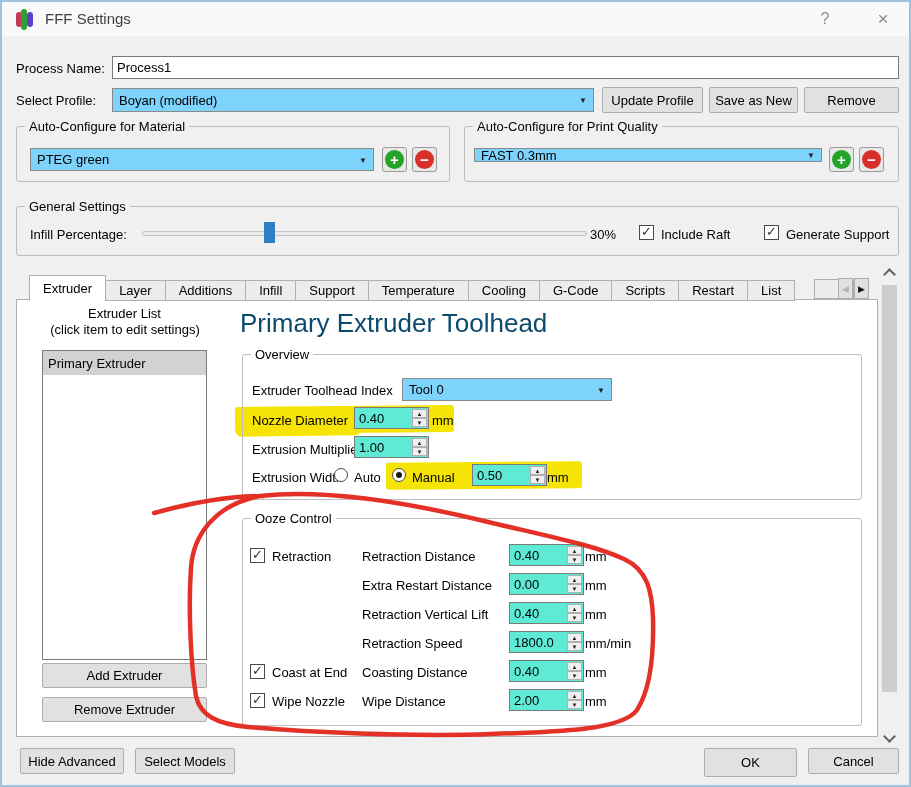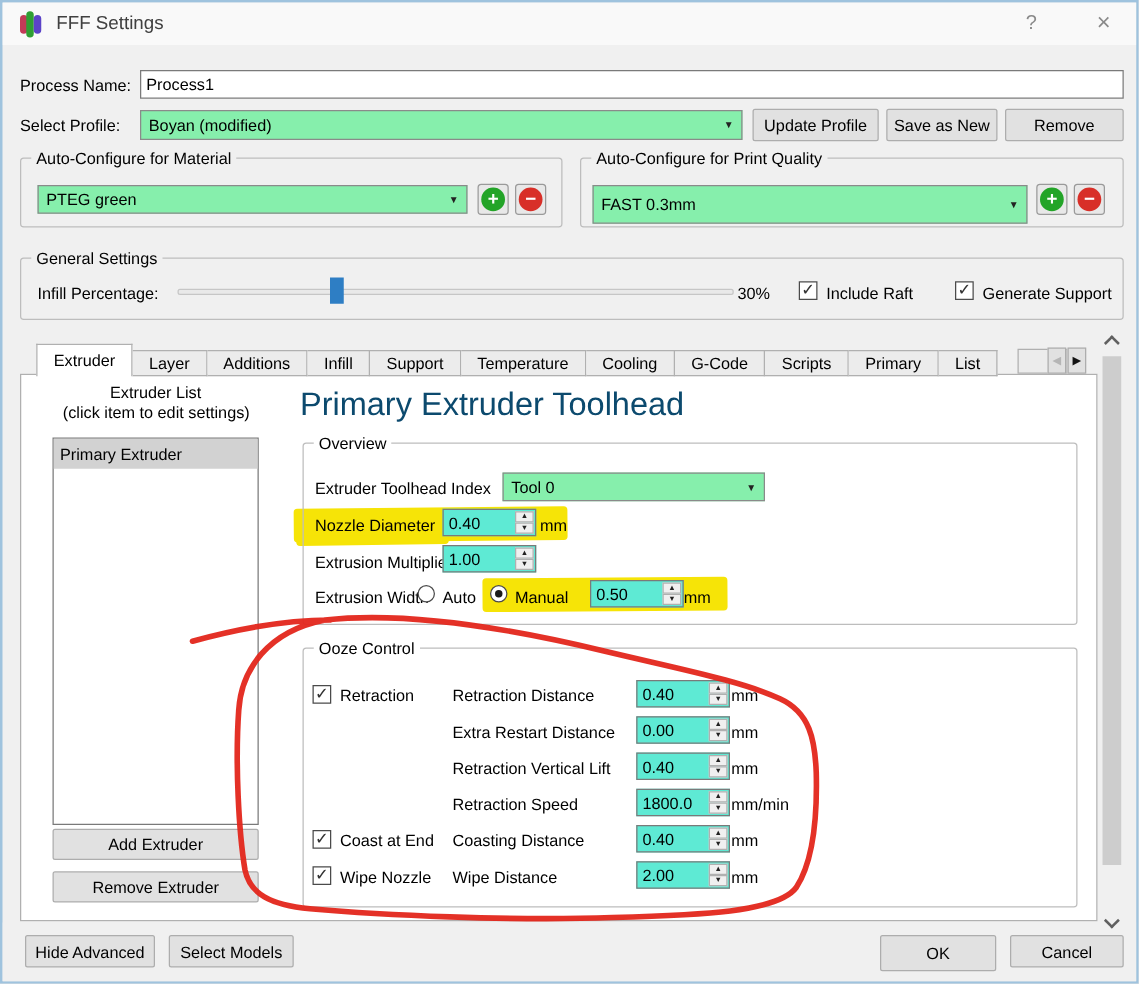--- a/index.html
+++ b/index.html
@@ -12,21 +12,21 @@
   .app-icon .b2{left:5px;top:0;height:21px;background:#2f9e33;}
   .app-icon .b3{left:11px;top:3px;height:15px;background:#5b43c8;}
   .win-title{position:absolute;left:43px;top:8px;font-size:15px;color:#404040;}
   .tb-btn{position:absolute;top:6px;width:30px;height:22px;text-align:center;line-height:22px;font-size:16px;color:#8a8a8a;cursor:default;}
   .tb-help{left:808px;}
   .tb-close{left:866px;font-size:19px;}
   
   .lbl{position:absolute;white-space:nowrap;}
   .txtinput{position:absolute;background:#fff;border:1px solid #7a7a7a;font:13px "Liberation Sans","DejaVu Sans",sans-serif;padding:0 4px;box-sizing:border-box;outline:none;}
   .btn{position:absolute;background:#e1e1e1;border:1px solid #adadad;border-radius:2px;text-align:center;box-sizing:border-box;font-size:13px;display:flex;align-items:center;justify-content:center;}
-  .combo{position:absolute;background:#86efac;border:1px solid #8a8a8a;box-sizing:border-box;display:flex;align-items:center;padding:0 22px 0 6px;white-space:nowrap;}
+  .combo{position:absolute;background:#7dd3fc;border:1px solid #8a8a8a;box-sizing:border-box;display:flex;align-items:center;padding:0 22px 0 6px;white-space:nowrap;}
   .combo .arrow{position:absolute;right:6px;top:50%;transform:translateY(-50%);font-size:8px;color:#222;}
   .combo .arrow::after{content:"▼";}
   .groupbox{position:absolute;border:1px solid #bdbdbd;border-radius:3px;box-sizing:border-box;}
   .gb-title{position:absolute;top:-8px;left:8px;padding:0 4px;background:#f0f0f0;white-space:nowrap;}
   .gb-title.on-white{background:#fff;}
   .circle-btn{position:absolute;width:25px;height:25px;background:#e8e8e8;border:1px solid #9a9a9a;border-radius:3px;box-sizing:border-box;display:flex;align-items:center;justify-content:center;}
   .circle-btn .disc{width:19px;height:19px;border-radius:50%;color:#fff;font-weight:bold;display:flex;align-items:center;justify-content:center;font-size:15px;line-height:1;}
   .disc.green{background:#23a428;}
   .disc.red{background:#d82f28;}
   .checkbox{position:absolute;width:15px;height:15px;background:#fff;border:1px solid #4a4a4a;box-sizing:border-box;}
@@ -110,21 +110,21 @@
   <div class="circle-btn" style="left:380px;top:145px;">
       <span class="disc green">+</span>
     </div>
   <div class="circle-btn" style="left:410px;top:145px;">
       <span class="disc red">−</span>
     </div>
 
   <div class="groupbox" style="left:462px;top:124px;width:435px;height:56px;">
     <span class="gb-title">Auto-Configure for Print Quality</span>
   </div>
-  <div class="combo" style="left:472px;top:146px;width:348px;height:31px;text-align:center;">
+  <div class="combo" style="left:472px;top:146px;width:348px;height:14px;text-align:center;">
     <span>FAST 0.3mm</span>
     <span class="arrow"></span>
   </div>
   <div class="circle-btn" style="left:827px;top:145px;">
       <span class="disc green">+</span>
     </div>
   <div class="circle-btn" style="left:857px;top:145px;">
       <span class="disc red">−</span>
     </div>
 
@@ -146,21 +146,21 @@
   <div class="tabbar">
     <div class="tab active">Extruder</div>
     <div class="tab">Layer</div>
     <div class="tab">Additions</div>
     <div class="tab">Infill</div>
     <div class="tab">Support</div>
     <div class="tab">Temperature</div>
     <div class="tab">Cooling</div>
     <div class="tab">G-Code</div>
     <div class="tab">Scripts</div>
-    <div class="tab">Primary</div>
+    <div class="tab">Restart</div>
     <div class="tab">List</div>
   </div>
   <div class="tab-arrow left"></div>
   <div class="tab-arrow right"></div>
 
   <div class="lbl z2" style="left:40px;top:304px;width:165px;text-align:center;">Extruder List</div>
   <div class="lbl z2" style="left:28px;top:320px;width:190px;text-align:center;">(click item to edit settings)</div>
   <div class="listbox">
     <div class="list-item">Primary Extruder</div>
   </div>

